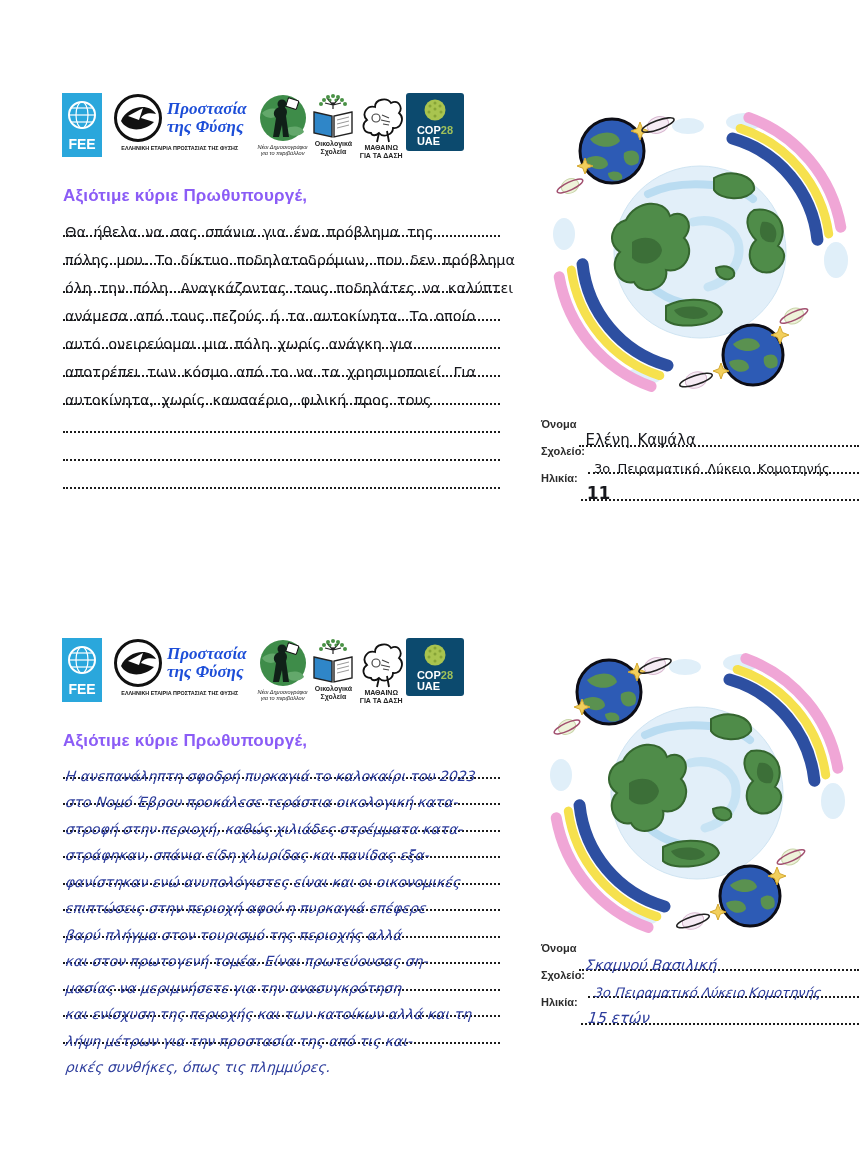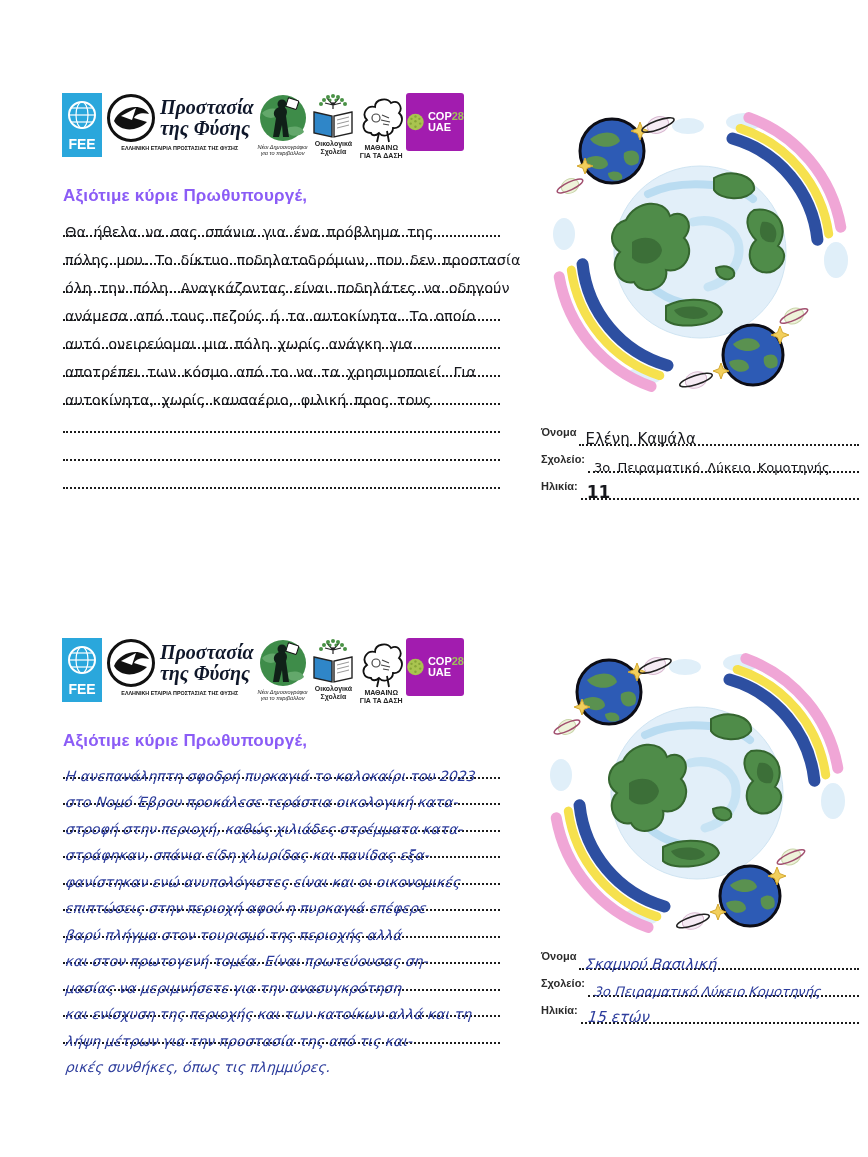--- a/index.html
+++ b/index.html
@@ -4,48 +4,48 @@
 <style>
   html,body{margin:0;padding:0;background:#ffffff;}
   #page{position:relative;width:868px;height:1157px;background:#ffffff;overflow:hidden;
         font-family:"Liberation Sans",sans-serif;}
   .logo-strip{position:absolute;left:62px;width:402px;height:72px;display:flex;
               justify-content:space-between;align-items:flex-start;}
   .ls1{top:93px;} .ls2{top:638px;}
   .logo{display:flex;flex-direction:column;align-items:center;}
   .eepf{width:150px;}
   .eepf-top{display:flex;align-items:center;gap:4px;}
-  .eepf-title{font-family:"Liberation Serif",serif;font-size:20px;line-height:1.05;color:#0f172a;
+  .eepf-title{font-family:"Liberation Serif",serif;font-size:17px;line-height:1.05;color:#1d4ed8;
               font-style:italic;font-weight:600;}
   .eepf-caption{font-size:5.4px;font-weight:700;color:#111;margin-top:2px;white-space:nowrap;}
   .tiny-caption{font-size:6px;color:#222;text-align:center;line-height:1.15;margin-top:1px;}
   .tiny-caption.it{font-style:italic;font-size:5.6px;}
   .tiny-caption.b{font-weight:700;font-size:7px;}
-  .cop-box{width:58px;height:58px;background:#a21caf;border-radius:3px;display:flex;
-           align-items:center;justify-content:center;gap:3px;}
+  .cop-box{width:58px;height:58px;background:#0c4a6e;border-radius:3px;display:flex;
+           align-items:center;justify-content:center;gap:3px;flex-direction:column;}
   .cop-text{line-height:1;font-weight:700;font-size:11px;letter-spacing:0;}
   .cop-white{color:#ffffff;} .cop-green{color:#9fc05a;}
   .heading{position:absolute;left:63px;font-size:17px;font-weight:700;color:#8b5cf6;
            letter-spacing:.2px;}
   .h1{top:186px;} .h2{top:731px;}
   .lines{position:absolute;left:63px;width:437px;}
   .lines1{top:209px;} .lines2{top:752px;}
   .hw-line{position:relative;border-bottom:2px dotted #1c1c1c;}
   .lines1 .hw-line{height:26px;} .lines2 .hw-line{height:24.5px;}
   .hw-line.no-dots{border-bottom:none;}
   .hw{position:absolute;left:2px;bottom:-5px;white-space:nowrap;
       font-family:"DejaVu Sans",sans-serif;}
   .hw1{font-size:14.5px;color:#17181d;word-spacing:3px;}
   .hw2{font-size:14px;color:#2c3c9c;font-style:italic;bottom:-7px;
        transform:skewX(-6deg);display:inline-block;transform-origin:left bottom;}
   .drawing{position:absolute;width:310px;height:310px;}
   .d1{left:548px;top:92px;} .d2{left:545px;top:633px;}
   .fields{position:absolute;width:318px;}
   .f1{left:541px;top:418px;} .f2{left:541px;top:942px;}
-  .field-row{position:relative;display:flex;align-items:center;height:27px;}
+  .field-row{position:relative;display:flex;align-items:flex-start;height:27px;}
   .field-label{font-size:11px;font-weight:700;color:#2b2b2b;flex:none;padding-right:3px;}
   .field-line{flex:1;border-bottom:2px dotted #1c1c1c;position:relative;height:100%;}
   .field-value{left:6px;bottom:-4px;}
   .fv1{font-size:15px;} .fv2{font-size:14.5px;}
   svg text{font-family:"Liberation Sans",sans-serif;}
 </style>
 </head>
 <body>
 
 <div id="page">
@@ -235,24 +235,24 @@
       </g>
     </svg>
   </div>
 
   <div class="heading h1">Αξιότιμε κύριε Πρωθυπουργέ,</div>
   <div class="lines lines1">
     <div class="hw-line">
         <span class="hw hw1">Θα ήθελα να σας σπάνια για ένα πρόβλημα της</span>
       </div>
     <div class="hw-line">
-        <span class="hw hw1">πόλης μου. Το δίκτυο ποδηλατοδρόμων, που δεν προστασία</span>
-      </div>
-    <div class="hw-line">
-        <span class="hw hw1">όλη την πόλη. Αναγκάζοντας είναι ποδηλάτες να οδηγούν</span>
+        <span class="hw hw1">πόλης μου. Το δίκτυο ποδηλατοδρόμων, που δεν πρόβλημα</span>
+      </div>
+    <div class="hw-line">
+        <span class="hw hw1">όλη την πόλη. Αναγκάζοντας τους ποδηλάτες να καλύπτει</span>
       </div>
     <div class="hw-line">
         <span class="hw hw1">ανάμεσα από τους πεζούς ή τα αυτοκίνητα. Το οποίο</span>
       </div>
     <div class="hw-line">
         <span class="hw hw1">αυτό ονειρεύομαι μια πόλη χωρίς ανάγκη για</span>
       </div>
     <div class="hw-line">
         <span class="hw hw1">αποτρέπει των κόσμο από το να τα χρησιμοποιεί. Για</span>
       </div>

